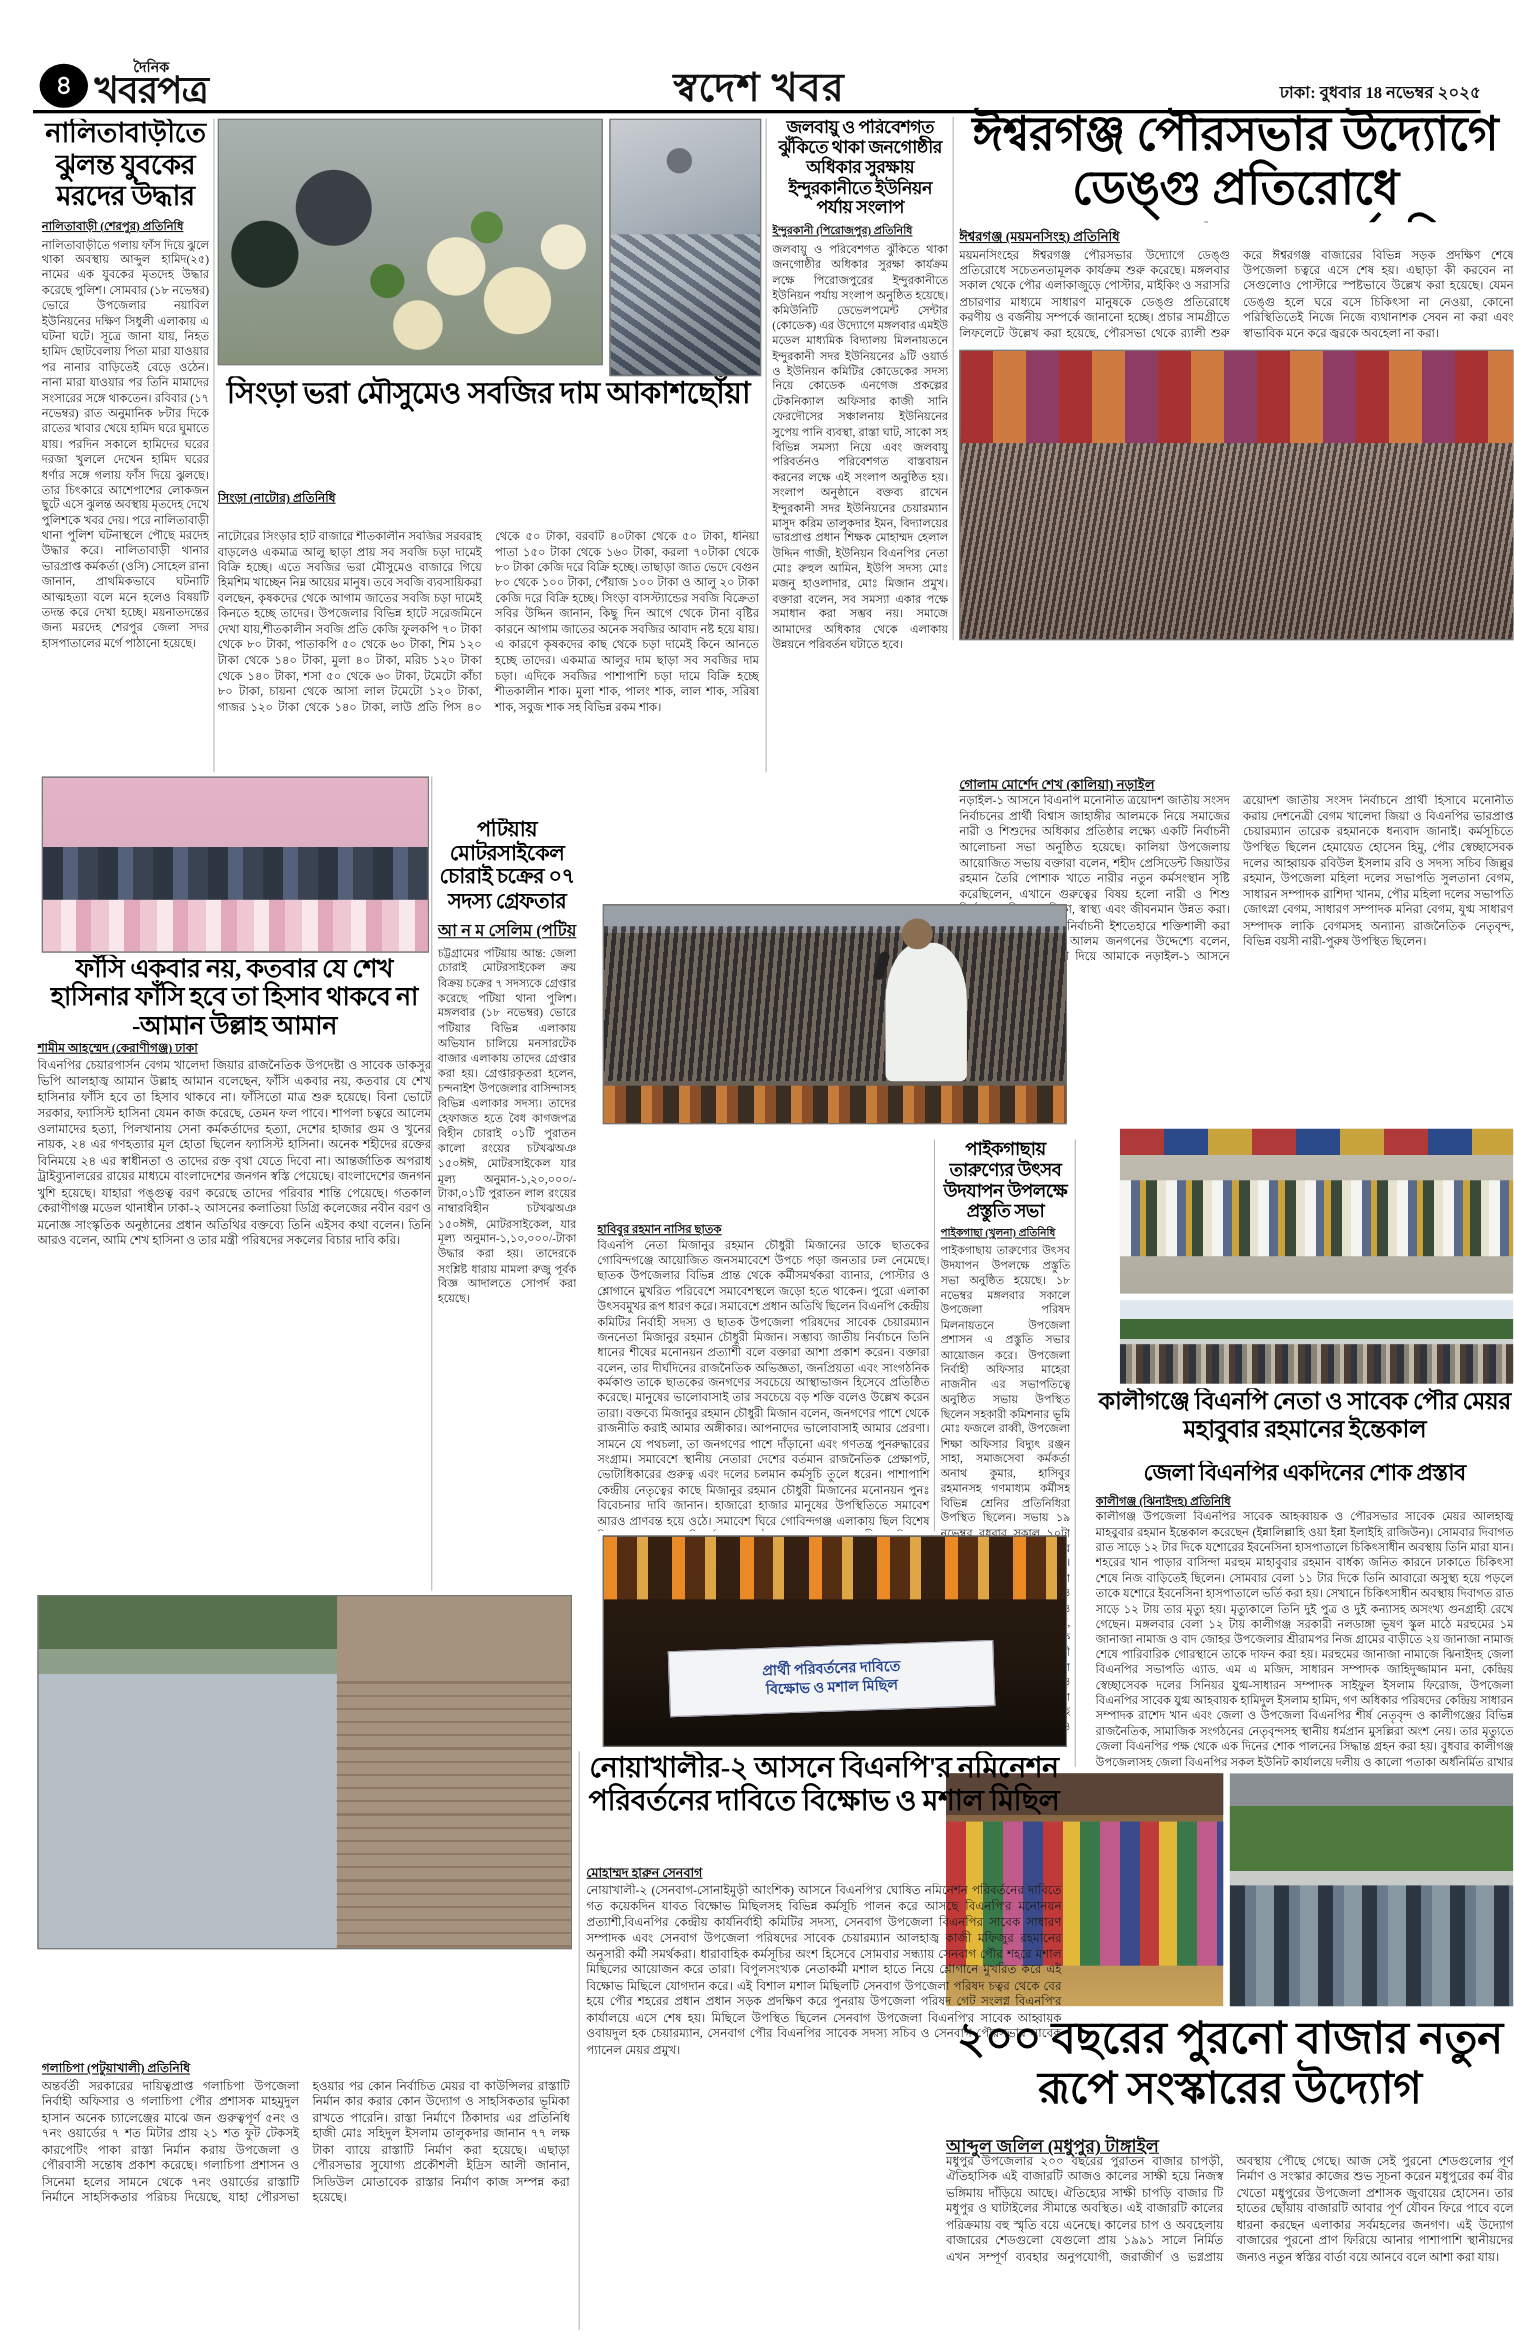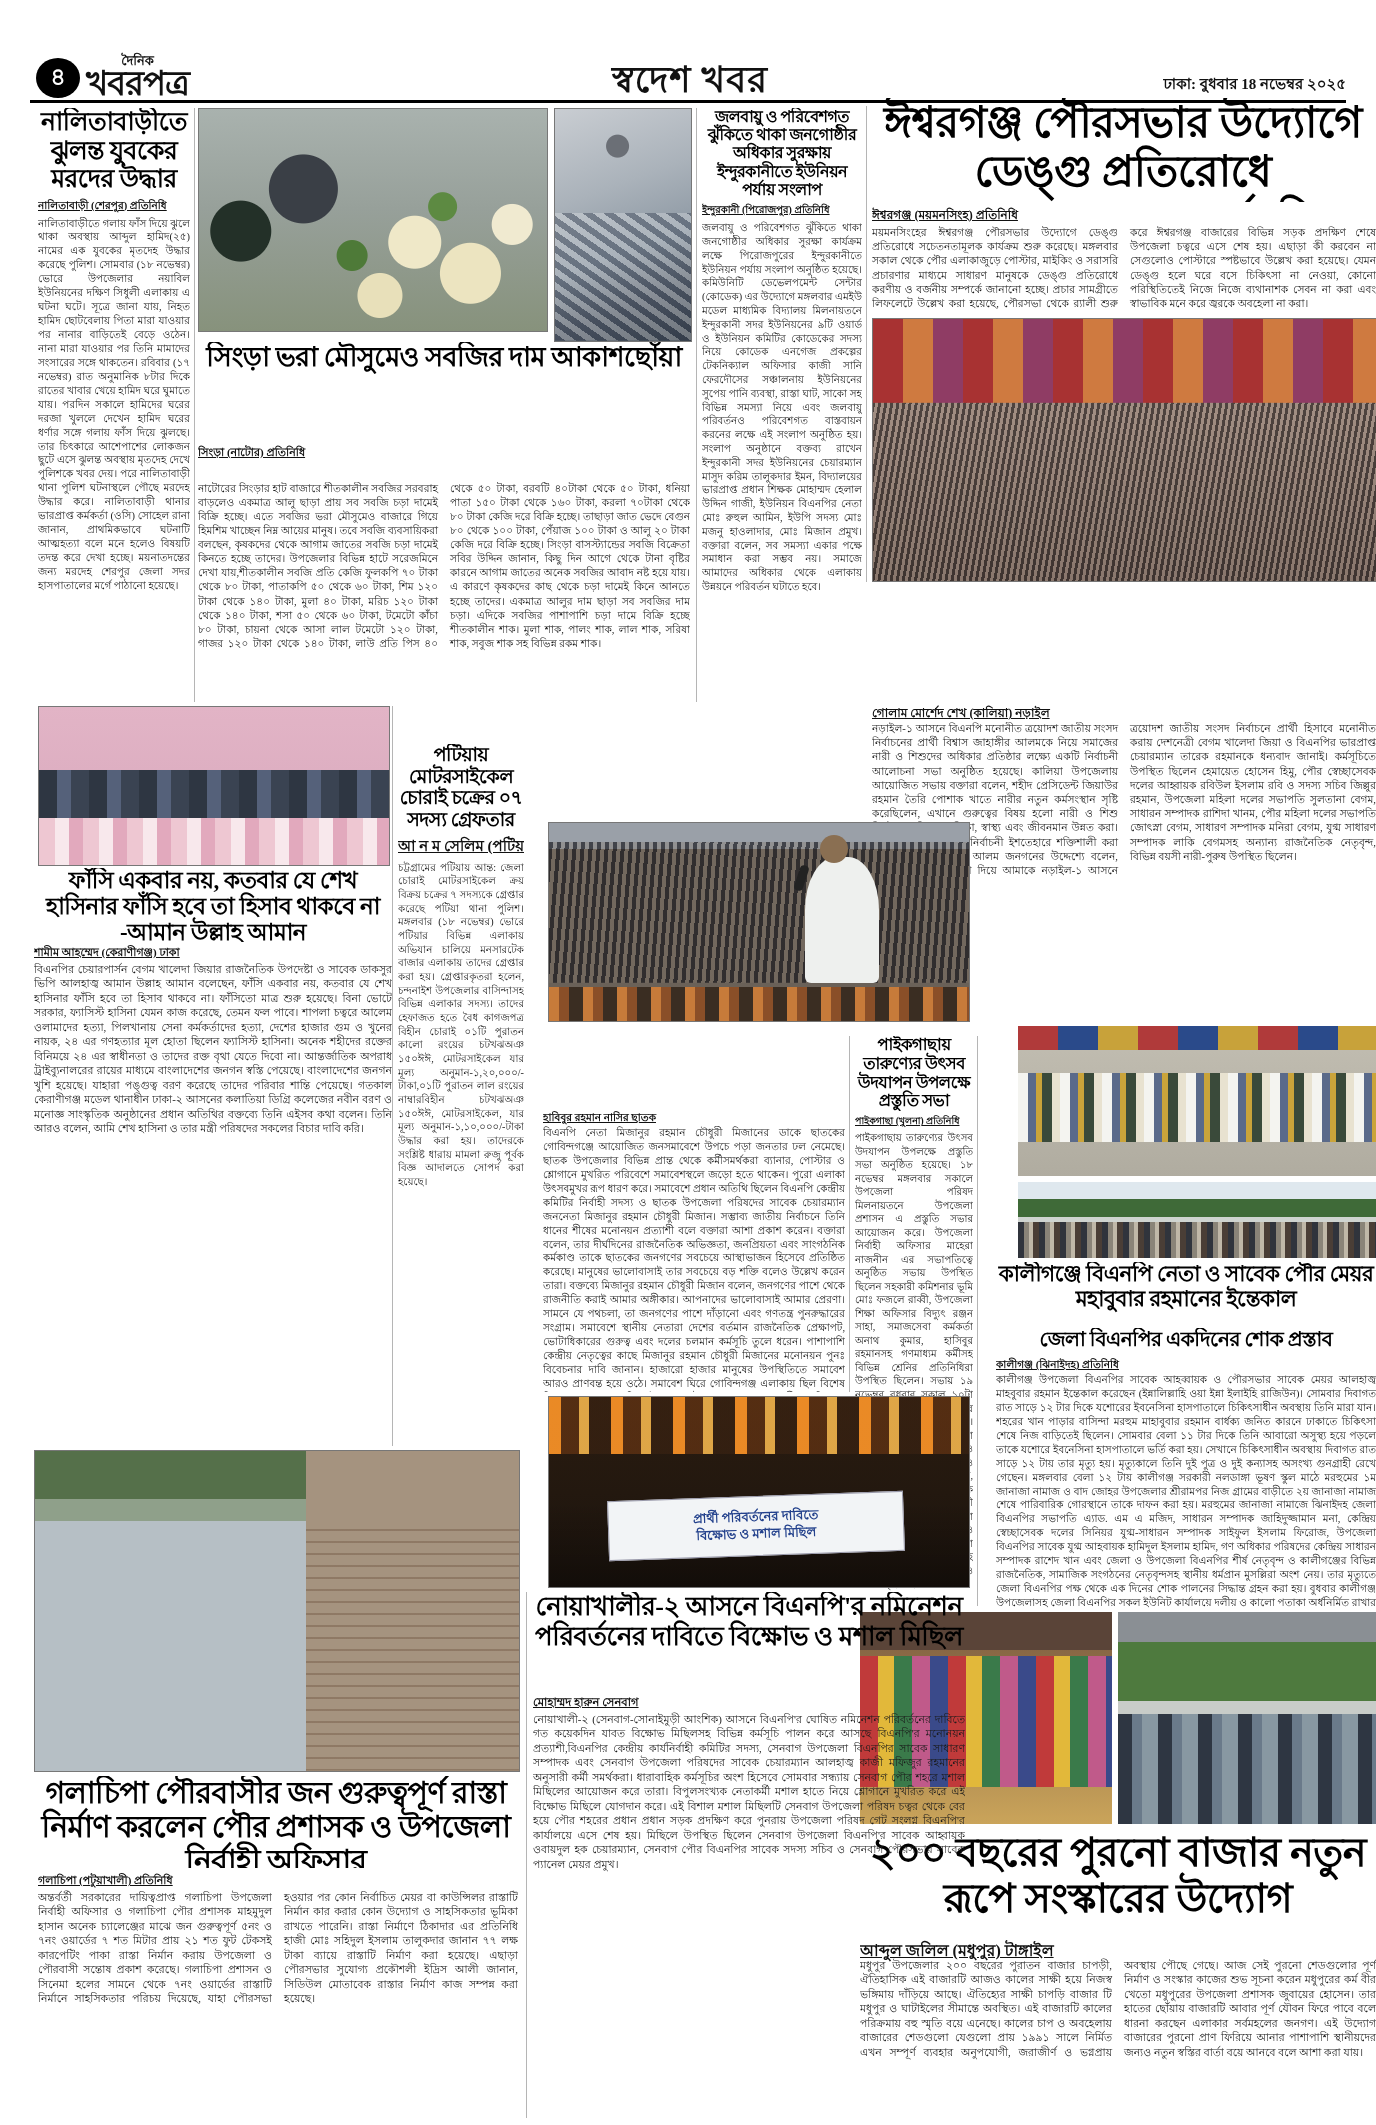--- a/index.html
+++ b/index.html
@@ -192,21 +192,20 @@
 
   <div class="photo" style="left:860px;top:1612px;width:516px;height:212px;background:#fff;border:none;">
     <div class="ph-stall-left"></div>
     <div class="ph-stall-right"></div>
   </div>
   <h1 class="abs hl" style="left:860px;top:1830px;width:516px;height:104px;font-size:40px;">২০০ বছরের পুরনো বাজার নতুন রূপে সংস্কারের উদ্যোগ</h1>
   <div class="abs by" style="left:860px;top:1938px;width:280px;font-size:16px;">আব্দুল জলিল (মধুপুর) টাঙ্গাইল</div>
   <div class="abs bd c2" style="left:860px;top:1958px;width:516px;height:160px;font-size:10.8px;">মধুপুর উপজেলার ২০০ বছরের পুরাতন বাজার চাপড়ী, ঐতিহাসিক এই বাজারটি আজও কালের সাক্ষী হয়ে নিজস্ব ভঙ্গিমায় দাঁড়িয়ে আছে। ঐতিহ্যের সাক্ষী চাপড়ি বাজার টি মধুপুর ও ঘাটাইলের সীমান্তে অবস্থিত। এই বাজারটি কালের পরিক্রমায় বহু স্মৃতি বয়ে এনেছে। কালের চাপ ও অবহেলায় বাজারের শেডগুলো যেগুলো প্রায় ১৯৯১ সালে নির্মিত এখন সম্পূর্ণ ব্যবহার অনুপযোগী, জরাজীর্ণ ও ভগ্নপ্রায় অবস্থায় পৌছে গেছে। আজ সেই পুরনো শেডগুলোর পূর্ণ নির্মাণ ও সংস্কার কাজের শুভ সূচনা করেন মধুপুরের কর্ম বীর খেতো মধুপুরের উপজেলা প্রশাসক জুবায়ের হোসেন। তার হাতের ছোঁয়ায় বাজারটি আবার পূর্ণ যৌবন ফিরে পাবে বলে ধারনা করছেন এলাকার সর্বমহলের জনগণ। এই উদ্যোগ বাজারের পুরনো প্রাণ ফিরিয়ে আনার পাশাপাশি স্থানীয়দের জন্যও নতুন স্বস্তির বার্তা বয়ে আনবে বলে আশা করা যায়।</div>
 
   <div class="photo ph-road" style="left:34px;top:1450px;width:484px;height:320px;"></div>
-  <h1 class="abs hl" style="left:34px;top:1776px;width:484px;height:92px;font-size:30px;">গলাচিপা পৌরবাসীর জন গুরুত্বপূর্ণ রাস্তা নির্মাণ করলেন পৌর প্রশাসক ও উপজেলা নির্বাহী অফিসার</h1>
   <div class="abs by" style="left:38px;top:1872px;width:260px;">গলাচিপা (পটুয়াখালী) প্রতিনিধি</div>
   <div class="abs bd c2" style="left:38px;top:1890px;width:480px;height:228px;font-size:10.8px;">অন্তর্বর্তী সরকারের দায়িত্বপ্রাপ্ত গলাচিপা উপজেলা নির্বাহী অফিসার ও গলাচিপা পৌর প্রশাসক মাহমুদুল হাসান অনেক চ্যালেঞ্জের মাঝে জন গুরুত্বপূর্ণ ৫নং ও ৭নং ওয়ার্ডের ৭ শত মিটার প্রায় ২১ শত ফুট টেকসই কারপেটিং পাকা রাস্তা নির্মান করায় উপজেলা ও পৌরবাসী সন্তোষ প্রকাশ করেছে। গলাচিপা প্রশাসন ও সিনেমা হলের সামনে থেকে ৭নং ওয়ার্ডের রাস্তাটি নির্মানে সাহসিকতার পরিচয় দিয়েছে, যাহা পৌরসভা হওয়ার পর কোন নির্বাচিত মেয়র বা কাউন্সিলর রাস্তাটি নির্মান কার করার কোন উদ্যোগ ও সাহসিকতার ভূমিকা রাখতে পারেনি। রাস্তা নির্মাণে ঠিকাদার এর প্রতিনিধি হাজী মোঃ সহিদুল ইসলাম তালুকদার জানান ৭৭ লক্ষ টাকা ব্যায়ে রাস্তাটি নির্মাণ করা হয়েছে। এছাড়া পৌরসভার সুযোগ্য প্রকৌশলী ইদ্রিস আলী জানান, সিডিউল মোতাবেক রাস্তার নির্মাণ কাজ সম্পন্ন করা হয়েছে।</div>
 
   <div class="photo ph-torch" style="left:548px;top:1396px;width:420px;height:190px;">
     <div class="torch-banner">
       <span>প্রার্থী পরিবর্তনের দাবিতে</span>
       <span>বিক্ষোভ ও মশাল মিছিল</span>
     </div>
   </div>
   <h2 class="abs hl" style="left:533px;top:1592px;width:432px;height:98px;font-size:26px;">নোয়াখালীর-২ আসনে বিএনপি'র নমিনেশন পরিবর্তনের দাবিতে বিক্ষোভ ও মশাল মিছিল</h2>

